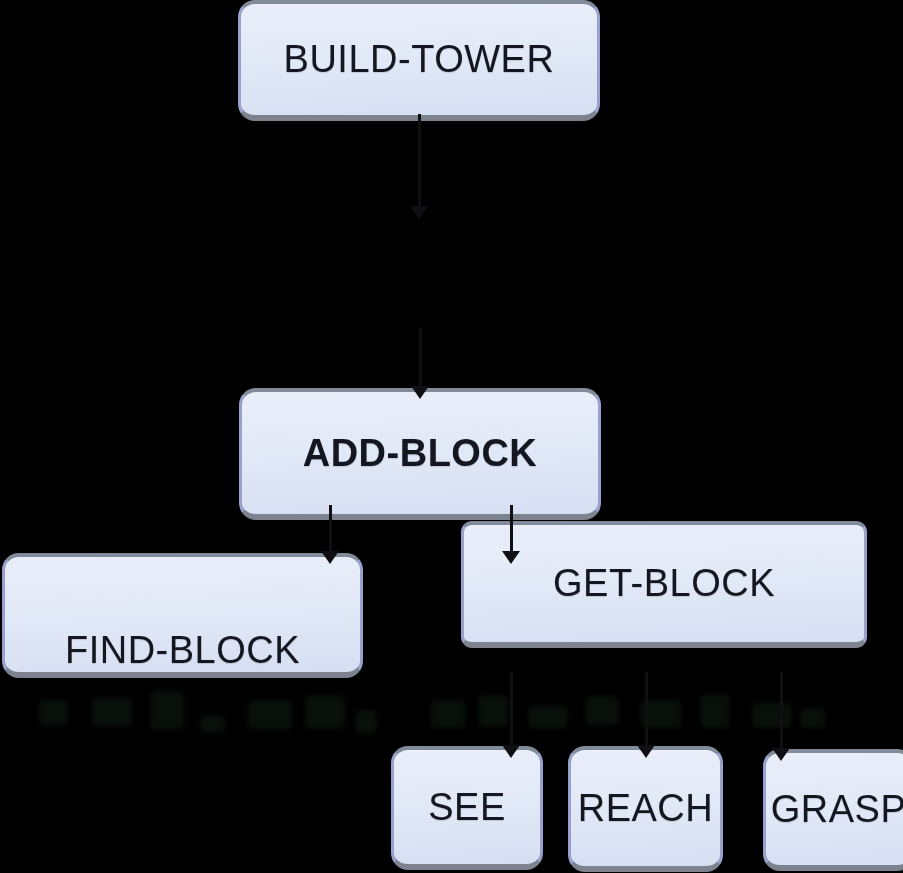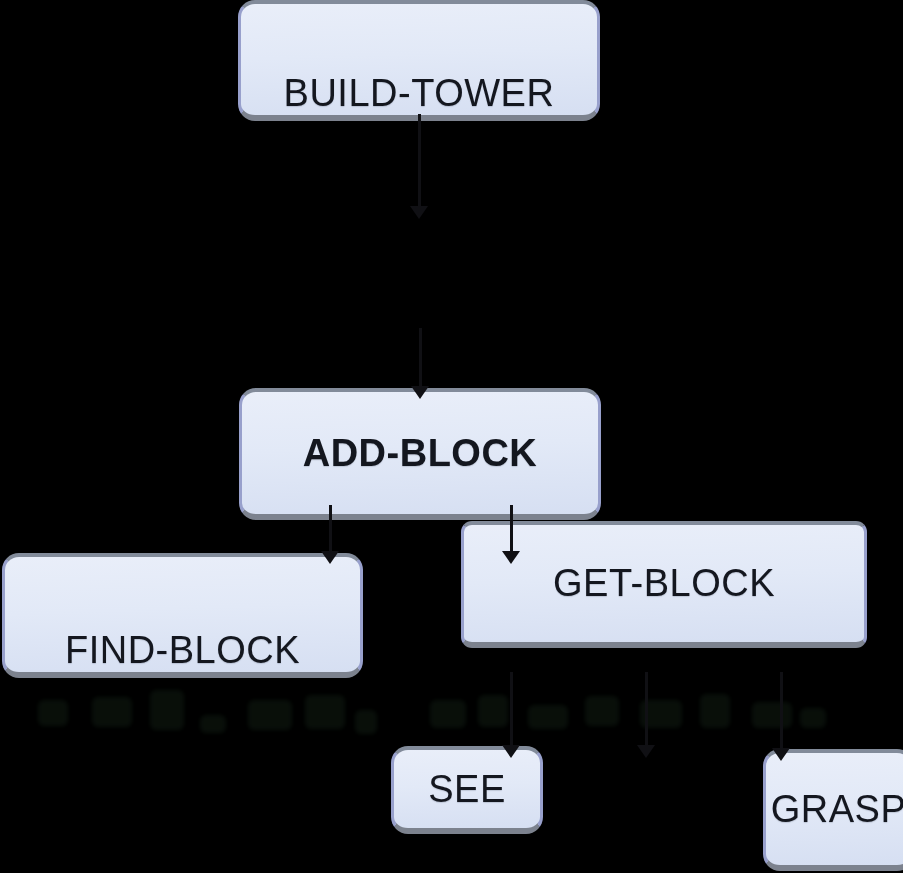--- a/index.html
+++ b/index.html
@@ -77,41 +77,44 @@
     filter: blur(2px);
     opacity: 0.9;
     z-index: 0;
   }
 </style>
 </head>
 <body>
 
 <div id="stage">
 
-  <div class="node" style="left:238px; top:0px; width:362px; height:121px;align-items:flex-end;">
+  <div class="node" style="left:238px; top:0px; width:362px; height:121px;">
     <span class="node-label">BUILD-TOWER</span>
   </div>
 
 
   <div class="node" style="left:239px; top:388px; width:362px; height:132px;font-weight:bold;">
     <span class="node-label">ADD-BLOCK</span>
   </div>
 
   <div class="node" style="left:2px; top:553px; width:361px; height:125px;align-items:flex-end;">
     <span class="node-label">FIND-BLOCK</span>
   </div>
 
   <div class="node" style="left:461px; top:521px; width:406px; height:127px;border-radius:11px;">
     <span class="node-label">GET-BLOCK</span>
   </div>
 
-  <div class="node" style="left:391px; top:746px; width:152px; height:88px;">
+  <div class="node" style="left:391px; top:746px; width:152px; height:124px;">
     <span class="node-label">SEE</span>
   </div>
 
+  <div class="node" style="left:568px; top:746px; width:155px; height:126px;">
+    <span class="node-label">REACH</span>
+  </div>
 
   <div class="node" style="left:763px; top:749px; width:151px; height:122px;">
     <span class="node-label">GRASP</span>
   </div>
 
   <div class="edge-line" style="left:418px; top:114px; height:98px;"></div>
   <div class="edge-arrow" style="left:410px; top:206px;"></div>
 
   <div class="edge-line" style="left:419px; top:328px; height:64px;"></div>
   <div class="edge-arrow" style="left:411px; top:386px;"></div>

